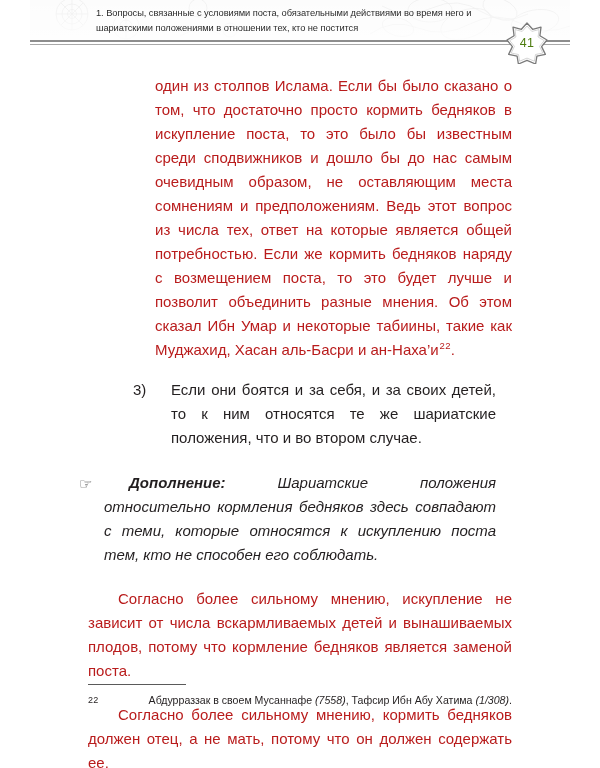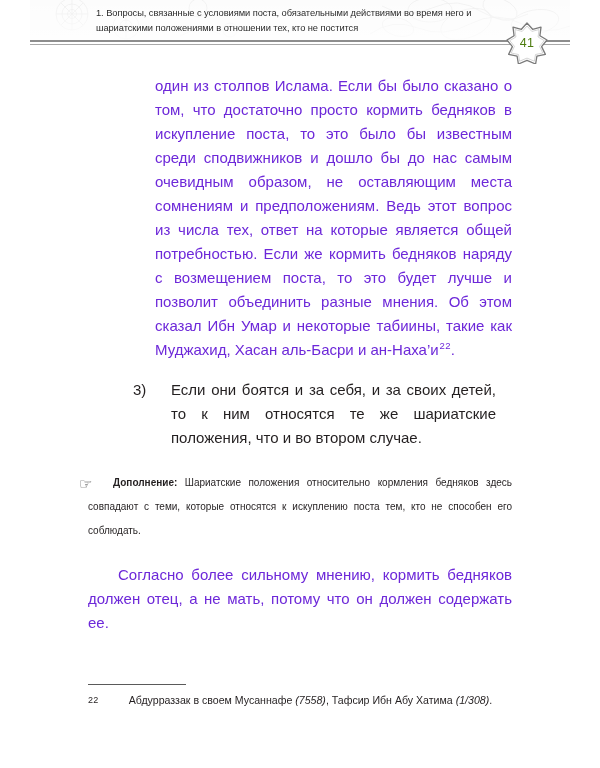--- a/index.html
+++ b/index.html
@@ -94,21 +94,21 @@
     top: 74px;
     width: 424px;
   }
 
   p.para {
     margin: 0;
     font-size: 15px;
     line-height: 24px;
     text-align: justify;
     text-justify: inter-word;
-    color: #6d28d9;
+    color: #b91c1c;
     -webkit-hyphens: manual;
     hyphens: manual;
   }
   p.para.first {
     margin-left: 67px;
     width: 357px;
   }
   p.indent { text-indent: 30px; }
   p.gap-before-lg { margin-top: 20px; }
 
@@ -153,26 +153,27 @@
   .note-hand {
     position: absolute;
     left: -9px;
     top: 2px;
     width: 22px;
     font-size: 15px;
     line-height: 22px;
     color: #4a4a4a;
   }
   .note-text {
-    margin: 0;
-    font-size: 10px;
+    margin: 16px;
+    font-size: 15px;
     line-height: 24px;
     text-align: justify;
     text-indent: 25px;
     color: #231f20;
+    font-style: italic;
   }
   .note-text b { font-weight: bold; }
 
   
   .footnote-area {
     position: absolute;
     left: 88px;
     top: 684px;
     width: 424px;
   }
@@ -194,21 +195,21 @@
     line-height: 16px;
     vertical-align: super;
     color: #231f20;
     letter-spacing: .3px;
   }
   .fn-body {
     margin: 0;
     font-size: 10.6px;
     line-height: 16px;
     color: #231f20;
-    text-align: center;
+    text-align: right;
   }
   .fn-body i { font-style: italic; }
 </style>
 </head>
 <body>
 
 <div class="running-head">
 
   <div class="head-watermark">
     <svg width="540" height="41" viewBox="0 0 540 41" xmlns="http://www.w3.org/2000/svg">
@@ -268,20 +269,21 @@
   <div class="list-item">
     <span class="marker">3)</span>
     <p class="li-text">Если они боятся и за себя, и за своих детей, то к ним относятся те же шариатские положения, что и во втором случае.</p>
   </div>
 
   <div class="note-block">
     <span class="note-hand">☞</span>
     <p class="note-text"><b>Дополнение:</b><span> Шариатские положения относительно кормления бедняков здесь совпадают с теми, которые относятся к искуплению поста тем, кто не способен его соблюдать.</span></p>
   </div>
 
+  <p class="para indent gap-before-lg">Согласно более сильному мнению, искупление не зависит от числа вскармливаемых детей и вынашиваемых плодов, потому что кормление бедняков является заменой поста.</p>
 
   <p class="para indent gap-before-lg">Согласно более сильному мнению, кормить бедняков должен отец, а не мать, потому что он должен содержать ее.</p>
 </div>
 
 <div class="footnote-area">
   <div class="fn-rule"></div>
   <div class="fn-row">
     <span class="fn-num">22</span>
     <p class="fn-body"><span>Абдурраззак в своем Мусаннафе </span><i>(7558)</i><span>, Тафсир Ибн Абу Хатима </span><i>(1/308)</i><span>.</span></p>
   </div>

